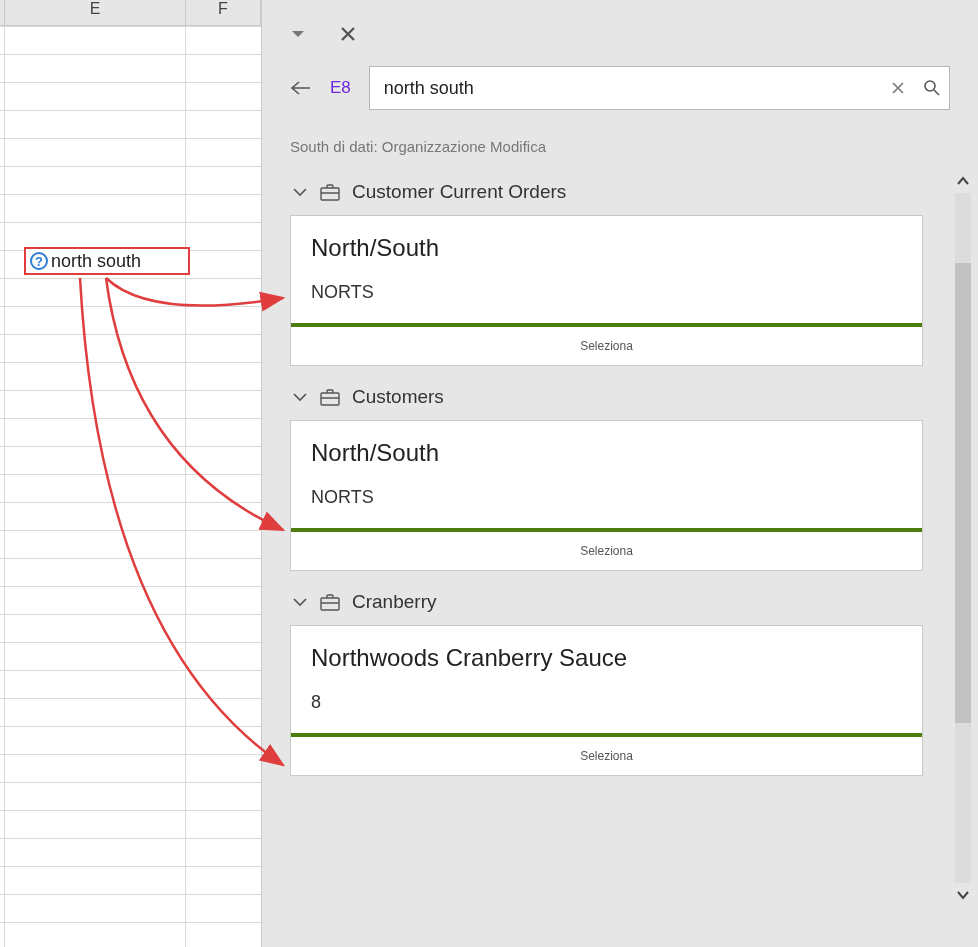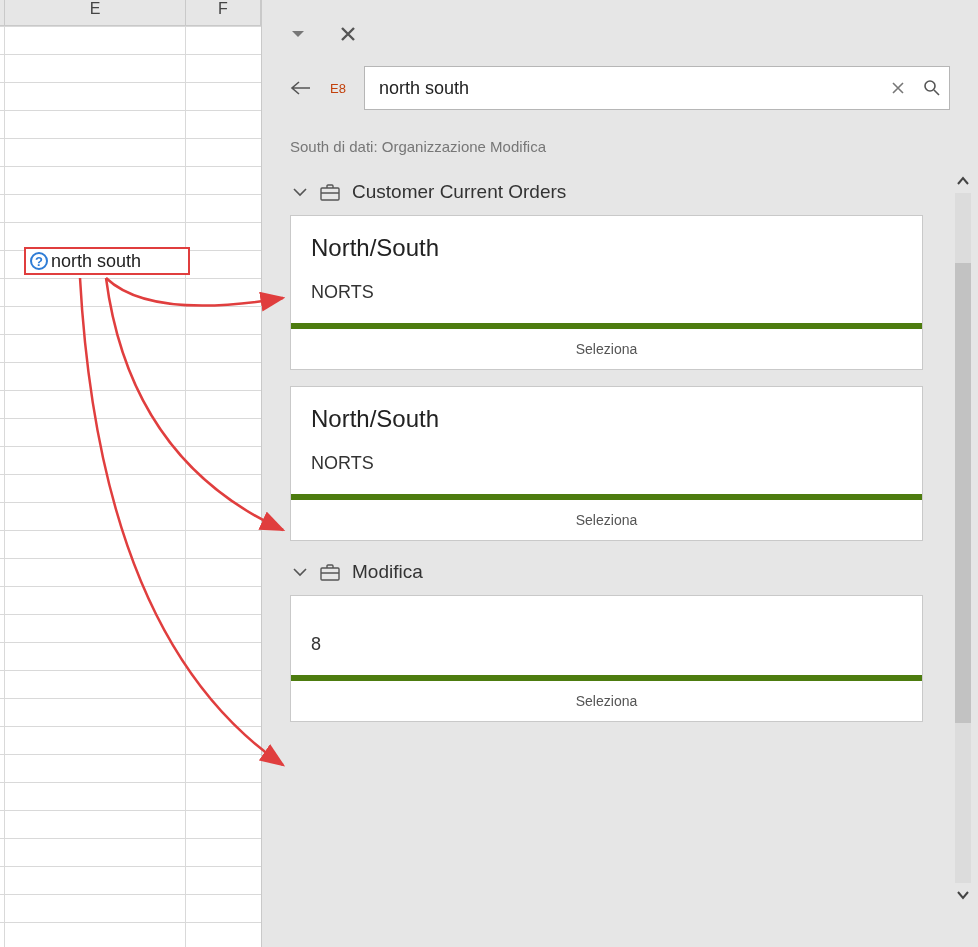--- a/index.html
+++ b/index.html
@@ -59,21 +59,21 @@
     display:flex; align-items:center; justify-content:space-between;
     padding: 26px 28px 14px 28px;
   }
   .pane-title { color:#1E8E5F; font-size:24px; }
   .pane-icons { display:flex; gap:34px; align-items:center; }
 
   .srch-row {
     display:flex; align-items:center; gap:18px;
     padding: 10px 28px 10px 28px;
   }
-  .cellref { font-size:13px; color:#c2410c; }
+  .cellref { font-size:17px; color:#6d28d9; }
   .srch-box {
     flex:1; height:44px; background:#fff; border:1px solid #b6b6b6;
     display:flex; align-items:center; padding: 0 8px 0 12px; gap:8px;
   }
   .srch-input {
     flex:1; border:none; outline:none; font-size:18px; color:#222; background:transparent;
   }
 
   .datatype {
     padding: 18px 28px 6px 28px;
@@ -92,21 +92,21 @@
     display:flex; align-items:center; gap:12px;
     font-size:19px; color:#333; padding: 4px 0 12px 2px;
   }
 
   .card {
     background:#fff; border:1px solid #c9c9c9;
   }
   .card-body { padding: 18px 20px 20px 20px; }
   .card-title { font-size:24px; color:#222; }
   .card-sub { font-size:18px; color:#333; margin-top:20px; }
-  .card-foot { border-top:6px solid #4d7c0f; text-align:center; padding:12px 0; font-size:14px; color:#555; }
+  .card-foot { border-top:4px solid #4d7c0f; text-align:center; padding:12px 0; font-size:12px; color:#555; }
 
   .footer { border-top:1px solid #c9c9c9; padding: 10px 0 14px 24px; font-size:15px; color:#777; }
 
   
   .overlay-svg { position:absolute; top:0; left:0; width:978px; height:947px; pointer-events:none; }
 
   
   .ic { display:inline-flex; align-items:center; justify-content:center; }
 </style>
 </head>
@@ -241,20 +241,34 @@
           <div class="card">
             <div class="card-body">
               <div class="card-title">North/South</div>
               <div class="card-sub">NORTS</div>
             </div>
             <div class="card-foot">Seleziona</div>
           </div>
         </div>
 
         <div class="group">
+          <div class="group-head">
+            <span class="ic">
+              <svg width="16" height="14" viewBox="0 0 16 14">
+                  <path d="M2 4 L8 10 L14 4" fill="none" stroke="#555" stroke-width="1.6"></path>
+                </svg>
+            </span>
+            <span class="ic">
+              <svg width="20" height="18" viewBox="0 0 20 18">
+                  <rect x="1" y="5" width="18" height="12" rx="1" fill="none" stroke="#555" stroke-width="1.4"></rect>
+                  <path d="M7 5 V3 a1 1 0 0 1 1 -1 h4 a1 1 0 0 1 1 1 V5 M1 10 h18" fill="none" stroke="#555" stroke-width="1.4"></path>
+                </svg>
+            </span>
+            <span>Customers</span>
+          </div>
           <div class="card">
             <div class="card-body">
               <div class="card-title">North/South</div>
               <div class="card-sub">NORTS</div>
             </div>
             <div class="card-foot">Seleziona</div>
           </div>
         </div>
 
         <div class="group">
@@ -263,24 +277,25 @@
               <svg width="16" height="14" viewBox="0 0 16 14">
                   <path d="M2 4 L8 10 L14 4" fill="none" stroke="#555" stroke-width="1.6"></path>
                 </svg>
             </span>
             <span class="ic">
               <svg width="20" height="18" viewBox="0 0 20 18">
                   <rect x="1" y="5" width="18" height="12" rx="1" fill="none" stroke="#555" stroke-width="1.4"></rect>
                   <path d="M7 5 V3 a1 1 0 0 1 1 -1 h4 a1 1 0 0 1 1 1 V5 M1 10 h18" fill="none" stroke="#555" stroke-width="1.4"></path>
                 </svg>
             </span>
-            <span>Modifica</span>
+            <span>Cranberry</span>
           </div>
           <div class="card">
             <div class="card-body">
+              <div class="card-title">Northwoods Cranberry Sauce</div>
               <div class="card-sub">8</div>
             </div>
             <div class="card-foot">Seleziona</div>
           </div>
         </div>
 
       </div>
 
       <div class="results-scroll">
         <div class="sc-btn" style="position:absolute;top:0">

